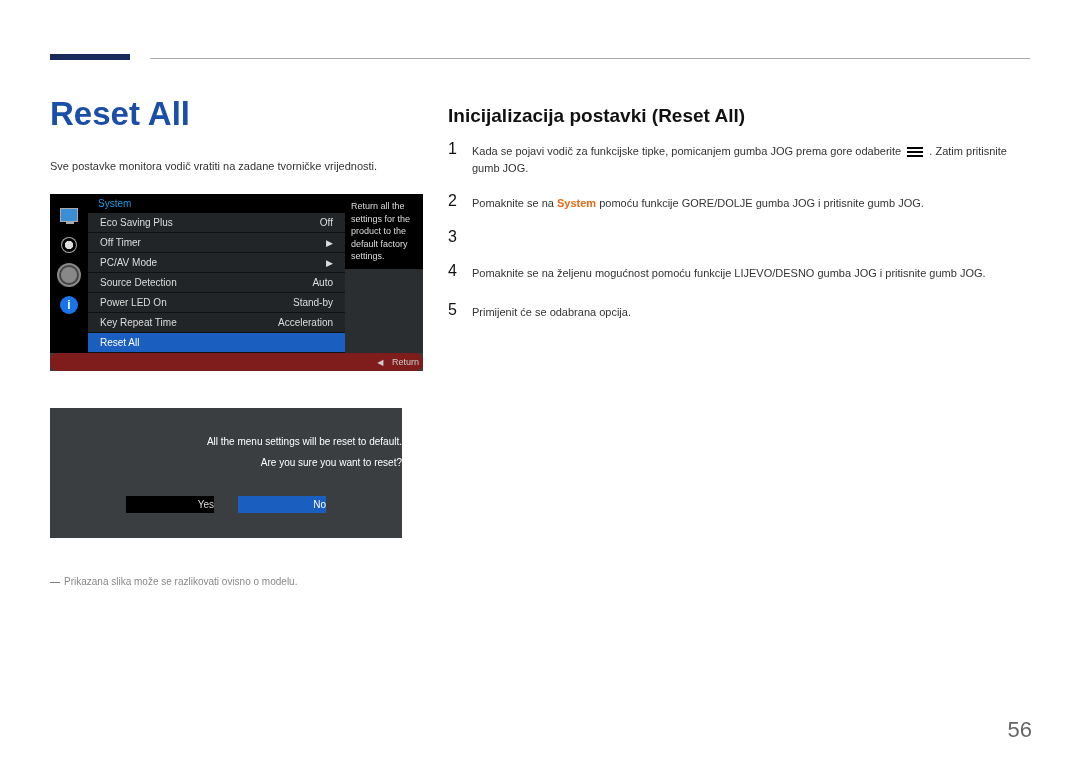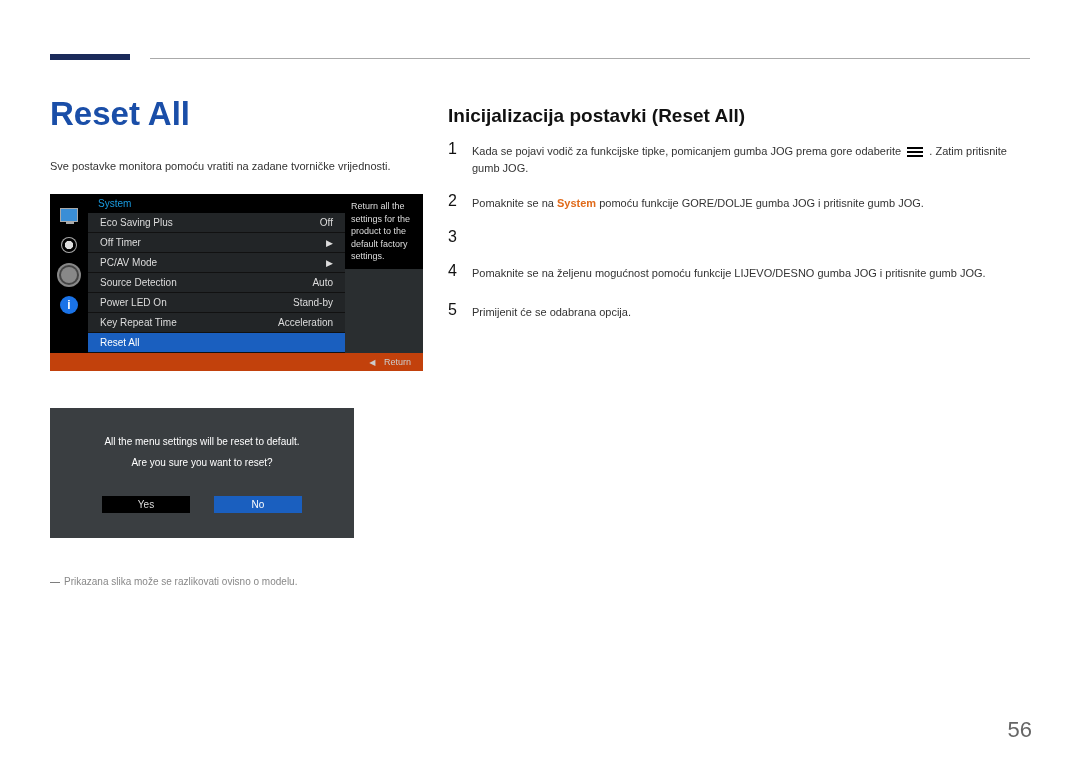--- a/index.html
+++ b/index.html
@@ -95,37 +95,38 @@
     position: absolute;
     top: 0; right: 0;
     width: 78px;
     background: #000;
     color: #ddd;
     font-size: 9px;
     padding: 6px 6px;
     line-height: 1.4;
   }
   .osd-return {
-    background: #c2410c;
+    background: #7f1d1d;
     text-align: right;
-    padding: 4px 12px;
+    padding: 4px 4px;
     font-size: 9px;
     color: #ccc;
     position:relative;
+    border-radius:7px;
   }
   .osd-return .tri { font-size:8px; margin-right:6px;}
   .confirm-dialog {
     position: absolute;
     top: 408px;
     left: 50px;
-    width: 304px;
+    width: 352px;
     height: 130px;
     background: #3a3e41;
     color: #fff;
-    text-align: center;
+    text-align: right;
     font-size: 10px;
     padding-top: 28px;
   }
   .confirm-dialog .msg1 { margin-bottom: 10px; }
   .confirm-dialog .btn-row {
     display: flex;
     justify-content: center;
     gap: 24px;
     margin-top: 28px;
   }
@@ -197,21 +198,21 @@
     color:#666;
   }
 </style>
 </head>
 <body>
 
 <div class="top-bar"></div>
 <div class="hr-line"></div>
 
 <h1 class="heading-reset">Reset All</h1>
-<div class="intro-text">Sve postavke monitora pomoću vratiti na zadane tvorničke vrijednosti.</div>
+<div class="intro-text">Sve postavke monitora vodič vratiti na zadane tvorničke vrijednosti.</div>
 
 <div class="osd-menu">
   <div class="osd-row">
     <div class="osd-sidebar">
       <div class="sb-icon">
           <div class="monitor-icon"></div>
         </div>
       <div class="sb-icon">
           <div class="sun-icon"></div>
         </div>

